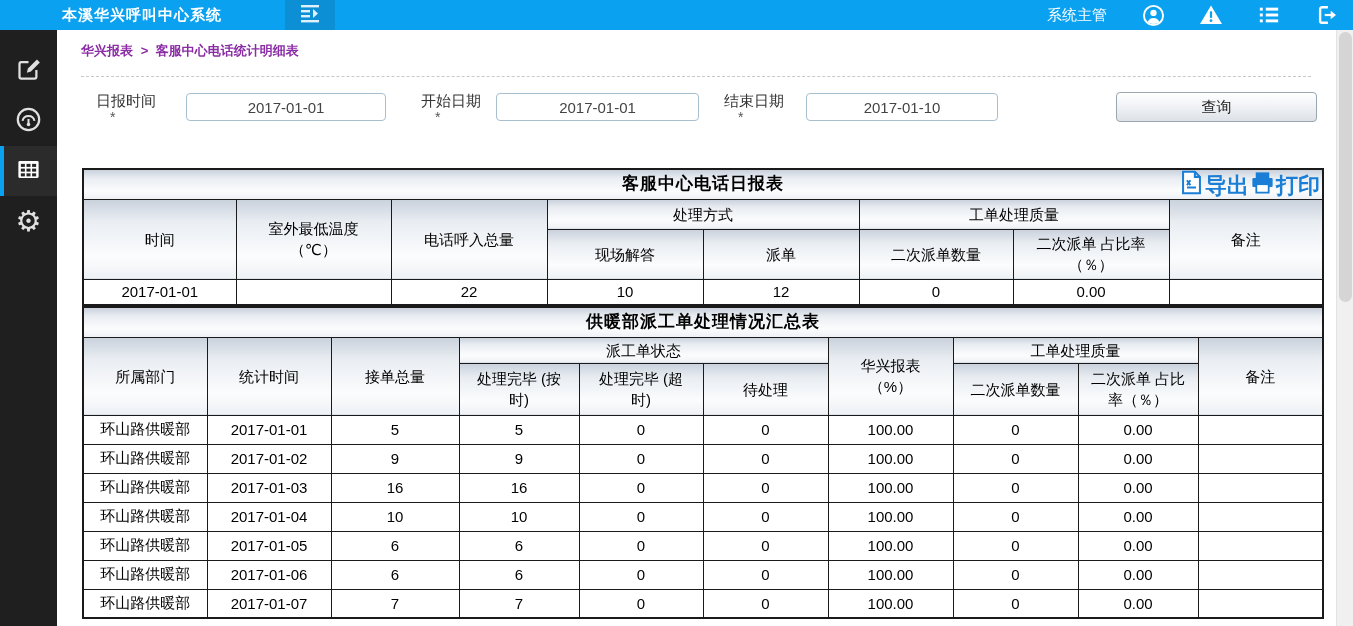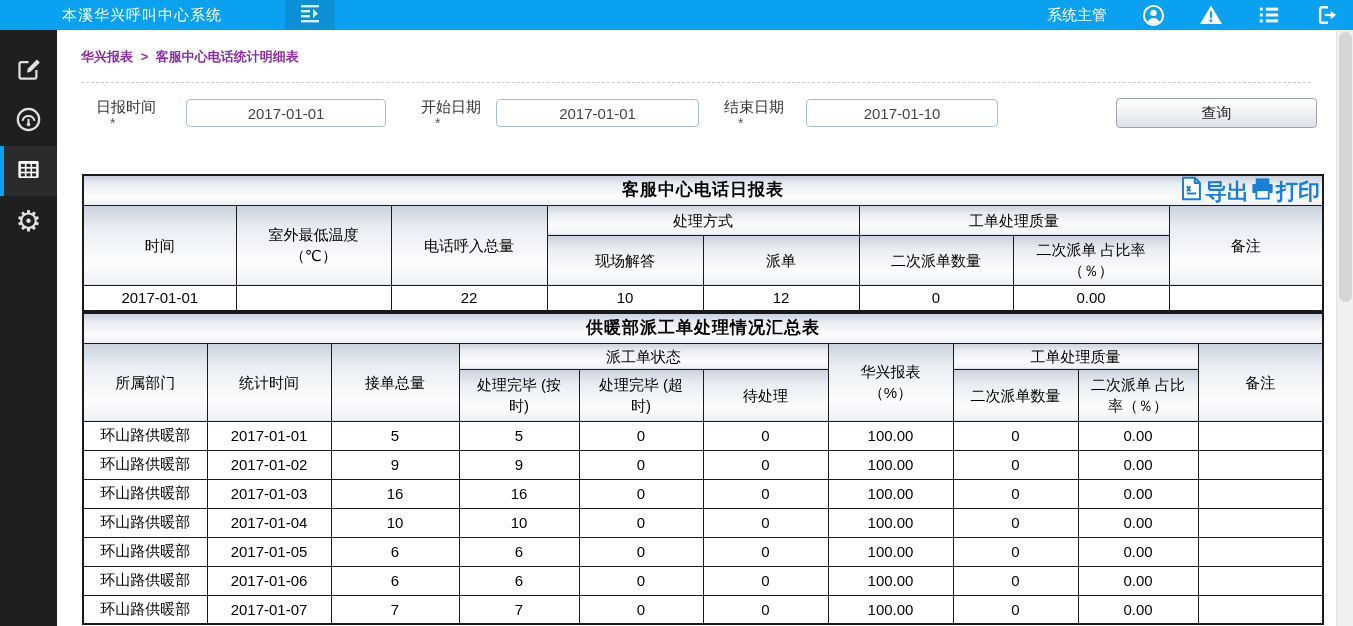--- a/index.html
+++ b/index.html
@@ -1,34 +1,34 @@
 <!DOCTYPE html>
 <html><head>
 <meta charset="utf-8">
 <style>
   * { margin:0; padding:0; box-sizing:border-box; }
   html,body { width:1353px; height:626px; overflow:hidden; }
   body { font-family:"Liberation Sans","DejaVu Sans",sans-serif; background:#ffffff; position:relative; }
 
   
   .topbar { position:absolute; top:0; left:0; width:1353px; height:30px; background:#0aa2f0; z-index:10; color:#fff; }
-  .topbar-title { position:absolute; left:62px; top:0; line-height:30px; font-size:15px; font-weight:normal; letter-spacing:1px; }
+  .topbar-title { position:absolute; left:62px; top:0; line-height:30px; font-size:15px; font-weight:bold; letter-spacing:1px; }
   .menu-toggle { position:absolute; left:285px; top:0; width:50px; height:30px; background:#0d8fd6; display:flex; align-items:center; justify-content:center; cursor:pointer; }
   .topbar-right { position:absolute; right:14px; top:0; height:30px; display:flex; align-items:center; gap:34px; }
   .topbar-right .role { font-size:15px; }
   .tb-icon { display:flex; align-items:center; justify-content:center; width:24px; height:24px; cursor:pointer; }
 
   
   .sidebar { position:absolute; top:30px; left:0; width:57px; height:596px; background:#1f1f1f; padding-top:16px; z-index:9; }
   .side-item { height:50px; display:flex; align-items:center; justify-content:center; cursor:pointer; }
   .side-item.active { background:#2b2b2b; box-shadow:inset 4px 0 0 #0aa2f0; }
   .gear-glyph { font-family:"DejaVu Sans",sans-serif; font-size:29px; color:#e0e0e0; line-height:1; }
 
   
-  .main { position:absolute; top:26px; left:57px; width:1279px; height:596px; background:#fff; }
+  .main { position:absolute; top:20px; left:57px; width:1279px; height:596px; background:#fff; }
   .breadcrumb { position:absolute; top:22px; left:24px; font-size:13px; font-weight:bold; color:#8a2ca5; }
   .breadcrumb span { cursor:pointer; }
   .breadcrumb .sep { margin:0 4px; }
   .divider { position:absolute; top:56px; left:24px; width:1230px; border-top:1px dashed #c9c9c9; }
 
   
   .filters { position:absolute; top:68px; left:0; width:1279px; height:50px;margin-left:6px; }
   .f-label { position:absolute; font-size:15px; color:#333; line-height:17px; }
   .f-label .req { display:block; padding-left:14px; color:#555; font-size:14px; }
   .f-input { position:absolute; height:28px; border:1px solid #a8bfcf; border-radius:4px; text-align:center; font-size:15px; color:#444; background:#fff; font-family:inherit; }

